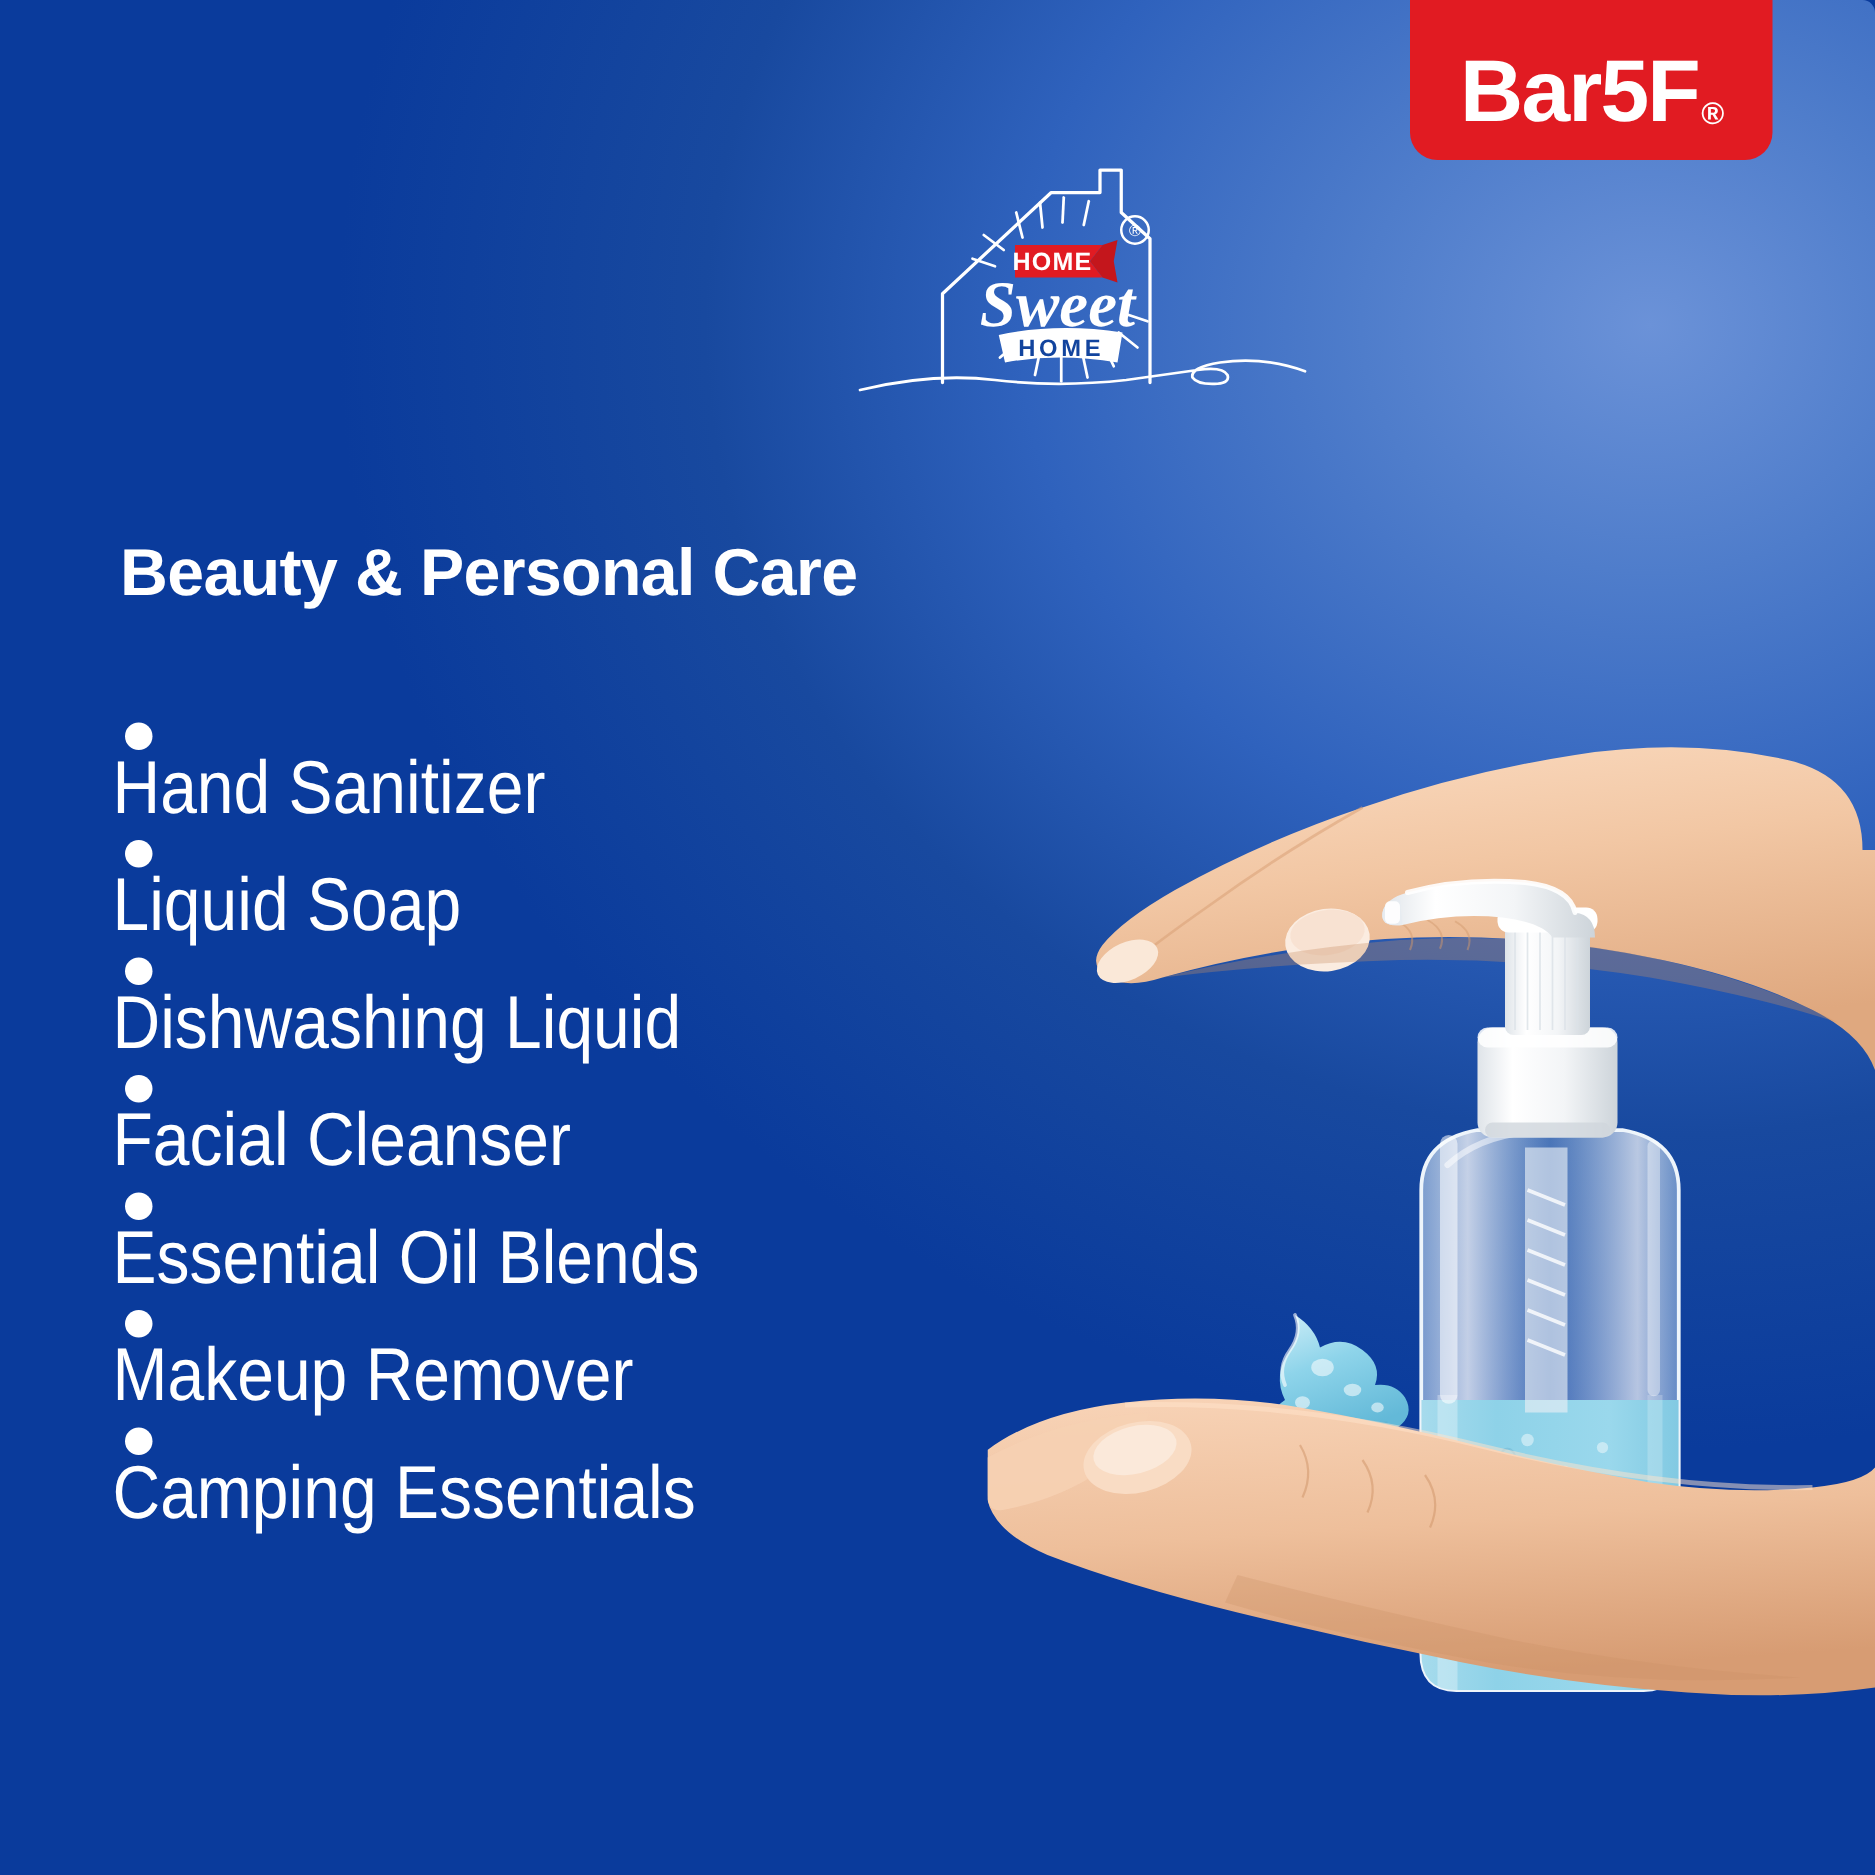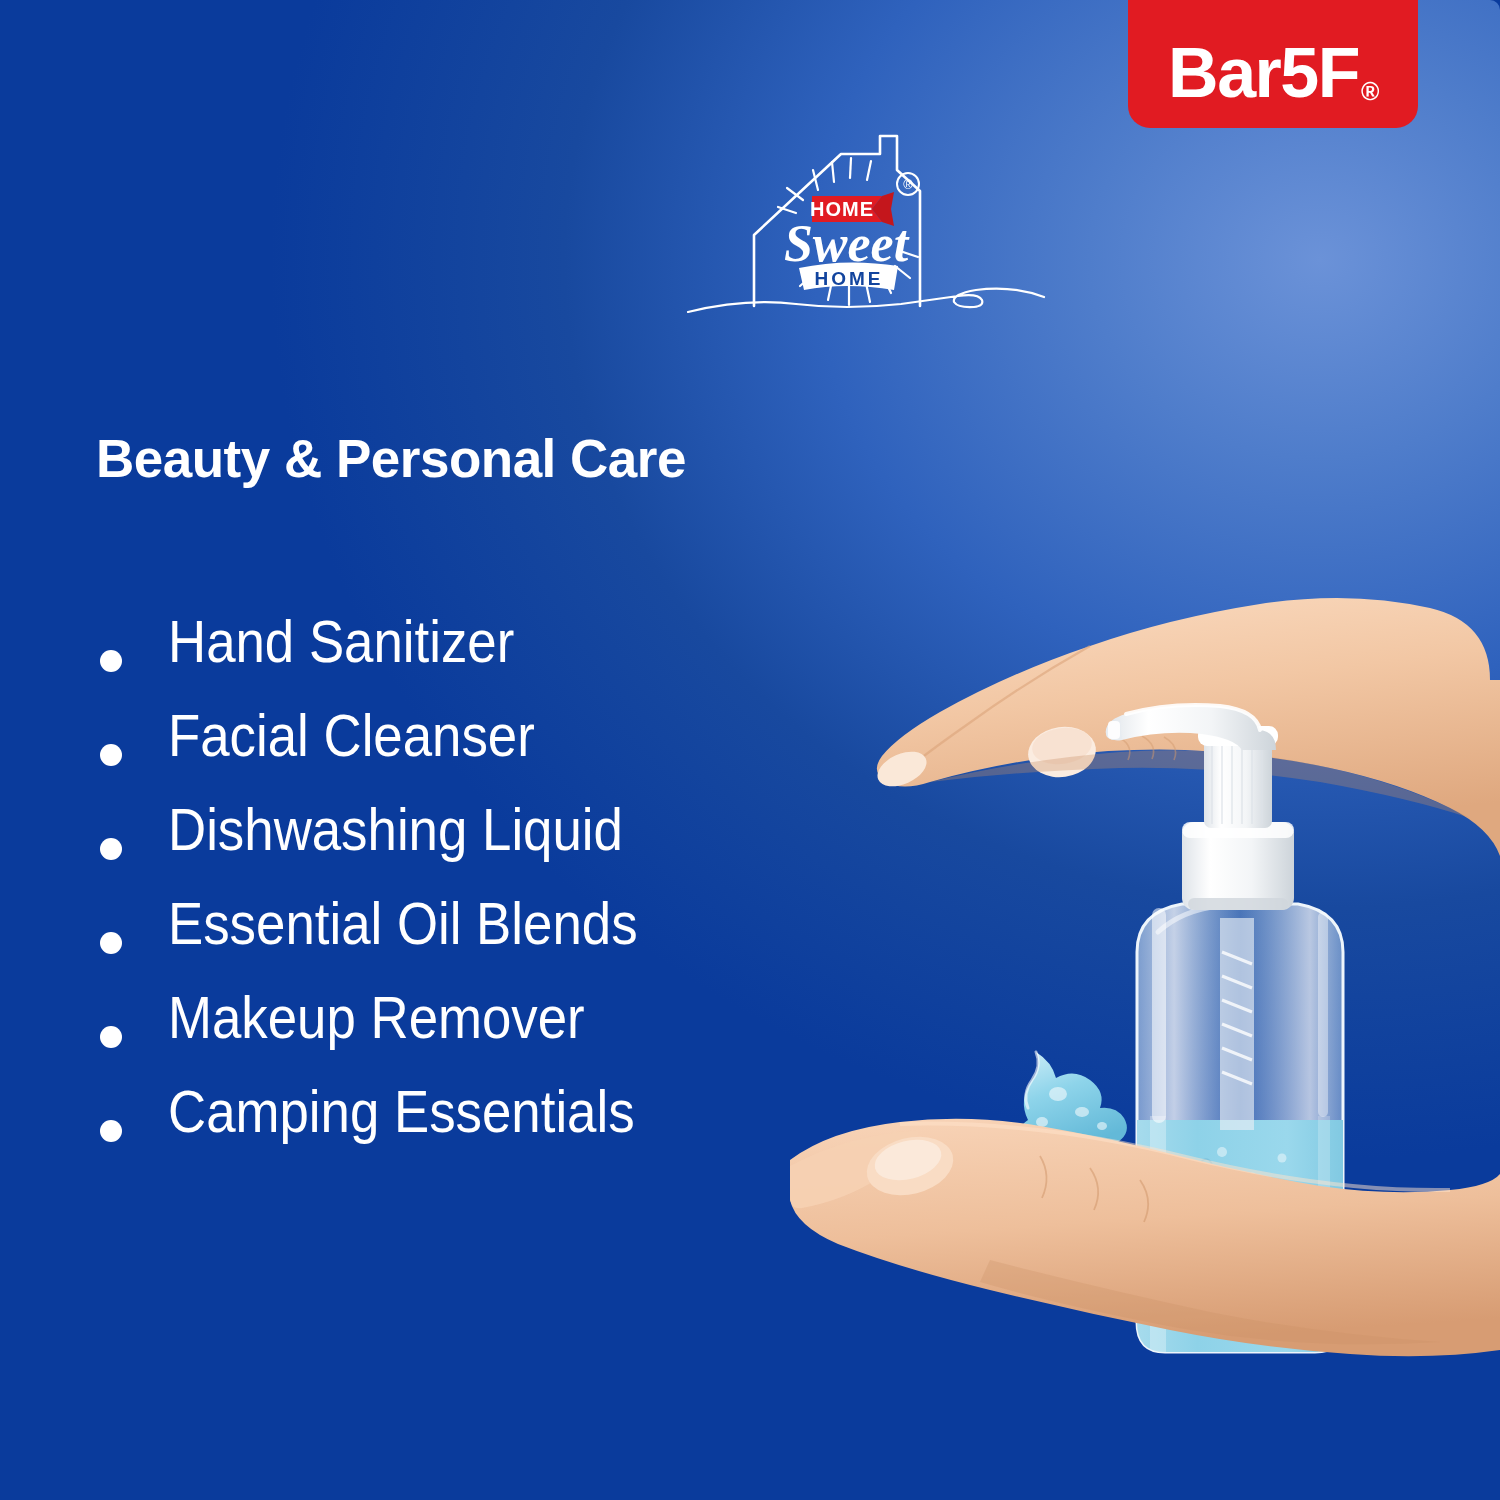--- a/index.html
+++ b/index.html
@@ -92,22 +92,23 @@
     position: absolute;
     left: 90px;
     top: 578px;
     width: 830px;
     margin: 0;
     padding: 0;
     list-style: none;
   }
   .feature-item {
     display: flex;
-    align-items: flex-end;
+    align-items: flex-start;
     height: 94px;
+    flex-direction: column;
   }
   .bullet-dot {
     width: 22px;
     height: 22px;
     border-radius: 50%;
     background: #ffffff;
     flex: 0 0 auto;
     margin-right: 46px;
     margin-left: 10px;
   }
@@ -186,25 +187,29 @@
 
   <div class="section-title">Beauty &amp; Personal Care</div>
 
   <ul class="feature-list">
     <li class="feature-item">
       <span class="bullet-dot"></span>
       <span class="feature-label">Hand Sanitizer</span>
     </li>
     <li class="feature-item">
       <span class="bullet-dot"></span>
+      <span class="feature-label">Liquid Soap</span>
+    </li>
+    <li class="feature-item">
+      <span class="bullet-dot"></span>
+      <span class="feature-label">Dishwashing Liquid</span>
+    </li>
+    <li class="feature-item">
+      <span class="bullet-dot"></span>
       <span class="feature-label">Facial Cleanser</span>
-    </li>
-    <li class="feature-item">
-      <span class="bullet-dot"></span>
-      <span class="feature-label">Dishwashing Liquid</span>
     </li>
     <li class="feature-item">
       <span class="bullet-dot"></span>
       <span class="feature-label">Essential Oil Blends</span>
     </li>
     <li class="feature-item">
       <span class="bullet-dot"></span>
       <span class="feature-label">Makeup Remover</span>
     </li>
     <li class="feature-item">

